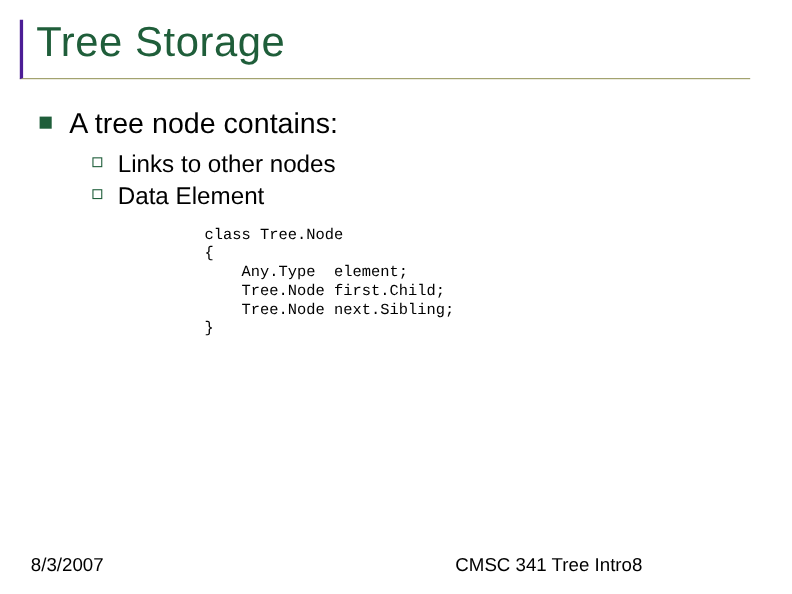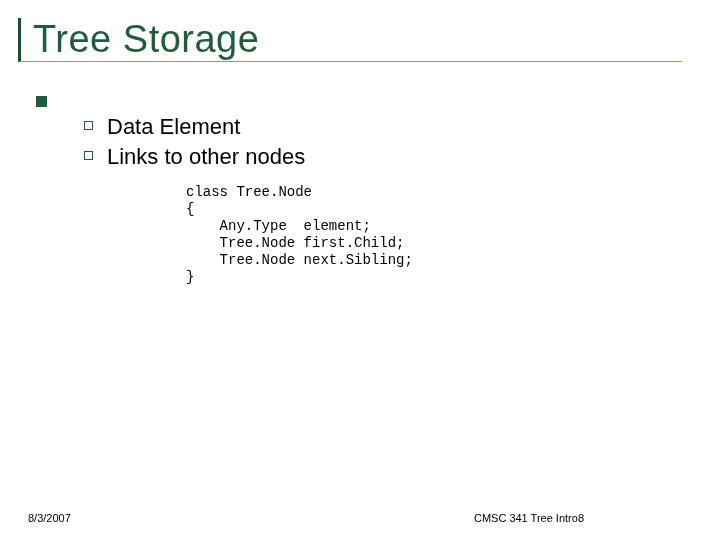--- a/index.html
+++ b/index.html
@@ -12,22 +12,23 @@
     position: relative;
     overflow: hidden;
   }
   .slide {
     width: 720px;
     height: 540px;
     padding: 18px 28px 0 18px;
     position: relative;
   }
   .title-wrap {
-    border-left: 3px solid #14532d;
+    border-left: 3px solid #4c1d95;
     padding-left: 12px;
+    padding-bottom: 10px;
     border-bottom: 1px solid #9a9a60;
     margin-bottom: 24px;
     margin-right: 10px;
   }
   .title {
     font-size: 38px;
     color: #1f5e3a;
     font-weight: 400;
     letter-spacing: 0.5px;
   }
@@ -78,49 +79,50 @@
   }
   .footer {
     position: absolute;
     bottom: 16px;
     left: 0;
     width: 612px;
     padding: 0 28px;
     display: flex;
     justify-content: space-between;
     align-items: center;
-    font-size: 11px;
+    font-size: 17px;
   }
   .footer .date { flex: 0 0 auto; }
   .footer .course { flex: 1 1 auto; text-align: right; }
   .footer .pg { flex: 0 0 auto; }
 </style>
 </head>
 <body>
 
 <div class="slide">
 
   <div class="title-wrap">
     <div class="title">Tree Storage</div>
   </div>
 
   <div class="content">
 
     <div class="bullet-l1">
       <div class="marker"></div>
+      <div class="text">A tree node contains:</div>
     </div>
 
     <div class="sub-list">
       <div class="bullet-l2">
         <div class="marker"></div>
-        <div class="text">Data Element</div>
+        <div class="text">Links to other nodes</div>
       </div>
       <div class="bullet-l2">
         <div class="marker"></div>
-        <div class="text">Links to other nodes</div>
+        <div class="text">Data Element</div>
       </div>
     </div>
 
 
     <div class="code-block">class Tree.Node
 {
     Any.Type  element;
     Tree.Node first.Child;
     Tree.Node next.Sibling;
 }</div>

